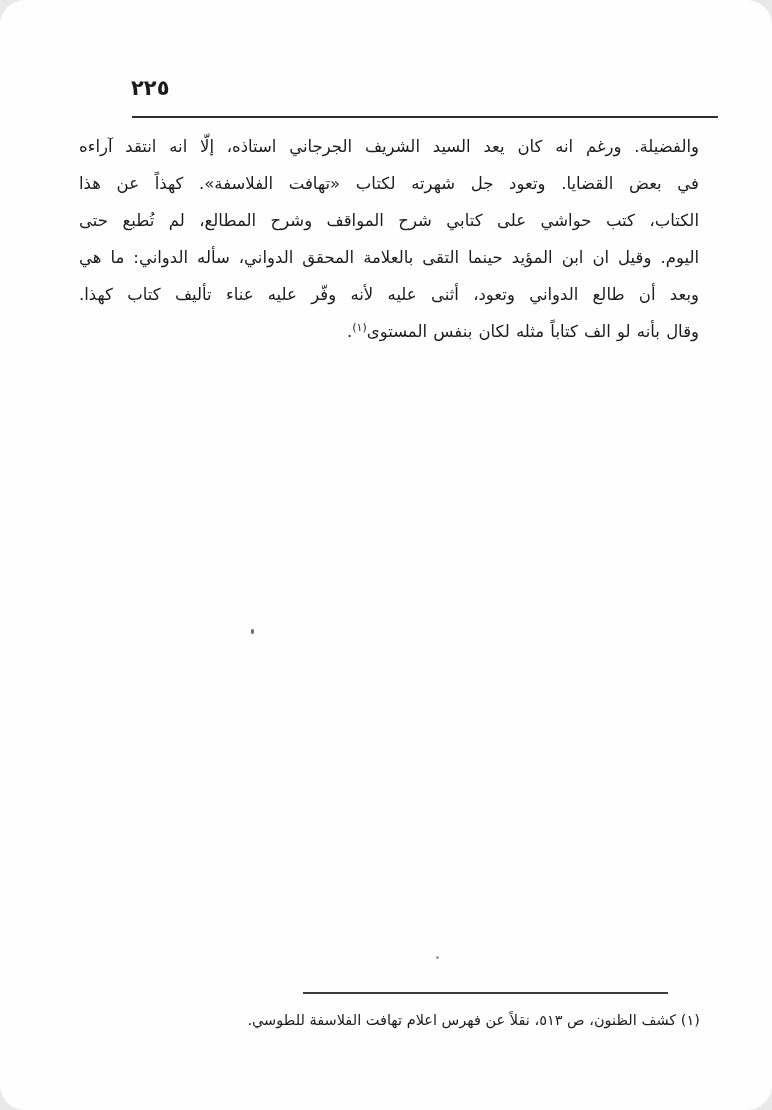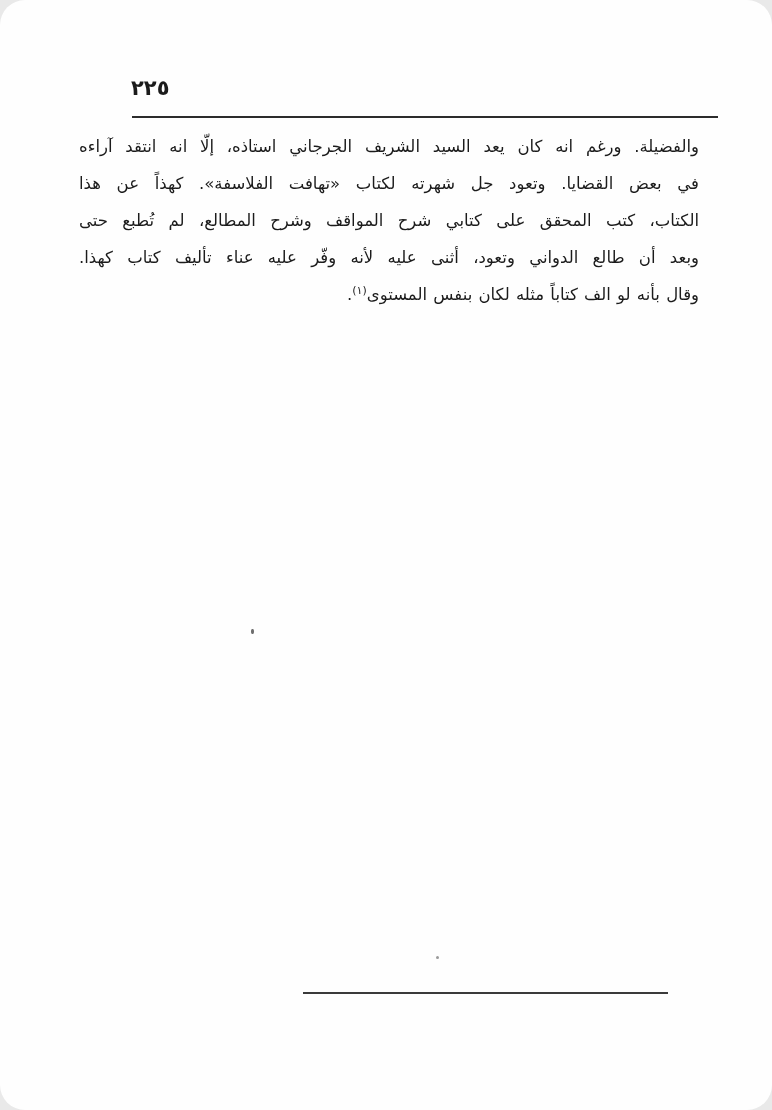--- a/index.html
+++ b/index.html
@@ -110,26 +110,28 @@
 <div class="page">
 
   <div class="page-number">٢٢٥</div>
 
 
   <div class="header-rule"></div>
 
   <div class="body-text">
     <div class="body-line">والفضيلة. ورغم انه كان يعد السيد الشريف الجرجاني استاذه، إلّا انه انتقد آراءه</div>
     <div class="body-line">في بعض القضايا. وتعود جل شهرته لكتاب «تهافت الفلاسفة». كهذاً عن هذا</div>
-    <div class="body-line">الكتاب، كتب المحقق على كتابي شرح المواقف وشرح المطالع، لم تُطبع حتى</div>
+    <div class="body-line">الكتاب، كتب حواشي على كتابي شرح المواقف وشرح المطالع، لم تُطبع حتى</div>
+    <div class="body-line">اليوم. وقيل ان ابن المؤيد حينما التقى بالعلامة المحقق الدواني، سأله الدواني: ما هي</div>
     <div class="body-line">وبعد أن طالع الدواني وتعود، أثنى عليه لأنه وفّر عليه عناء تأليف كتاب كهذا.</div>
     <div class="body-line last">
       <span>وقال بأنه لو الف كتاباً مثله لكان بنفس المستوى</span><span class="footnote-ref">(١)</span><span>.</span>
     </div>
   </div>
 
   <div class="footnote-rule"></div>
 
+  <div class="footnote-text">(١) كشف الظنون، ص ٥١٣، نقلاً عن فهرس اعلام تهافت الفلاسفة للطوسي.</div>
 
   <div class="speck-1"></div>
   <div class="speck-2"></div>
 
 </div>
 
 </body></html>

